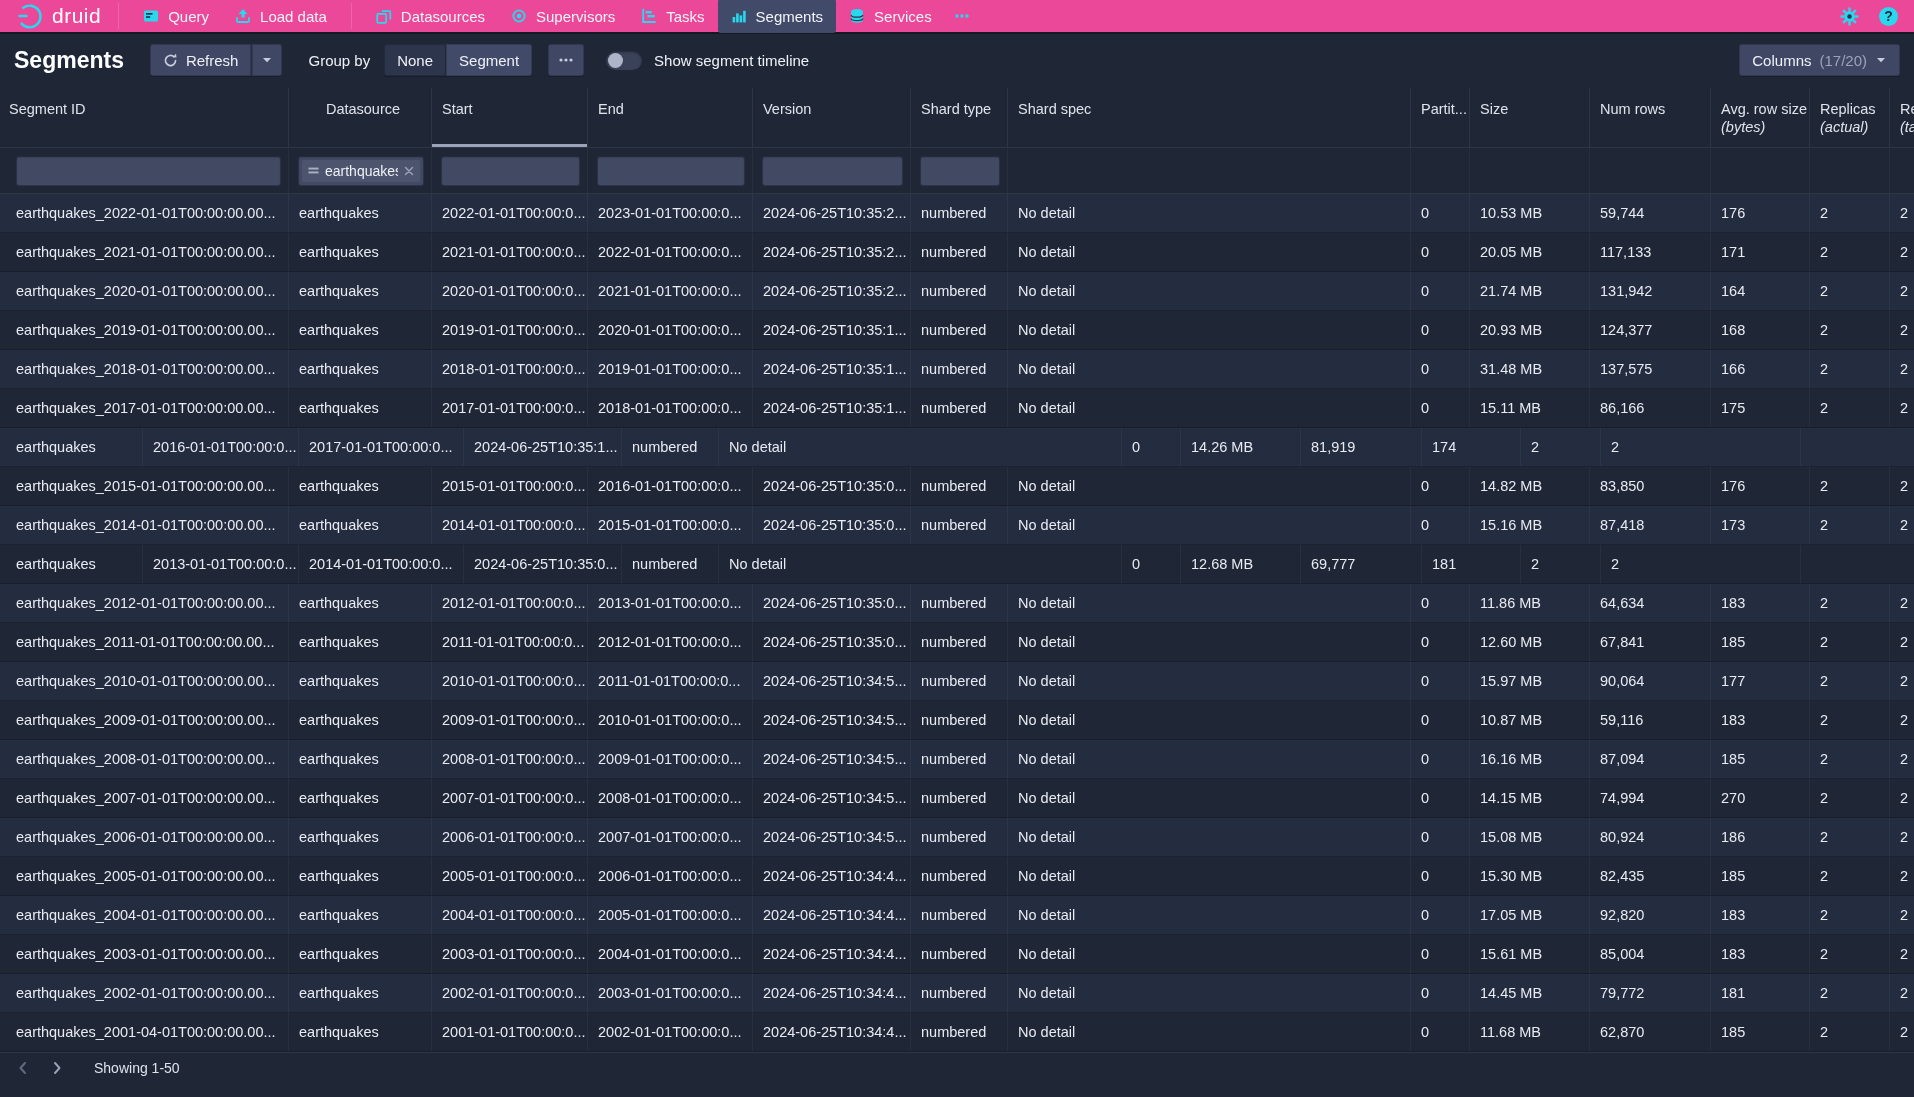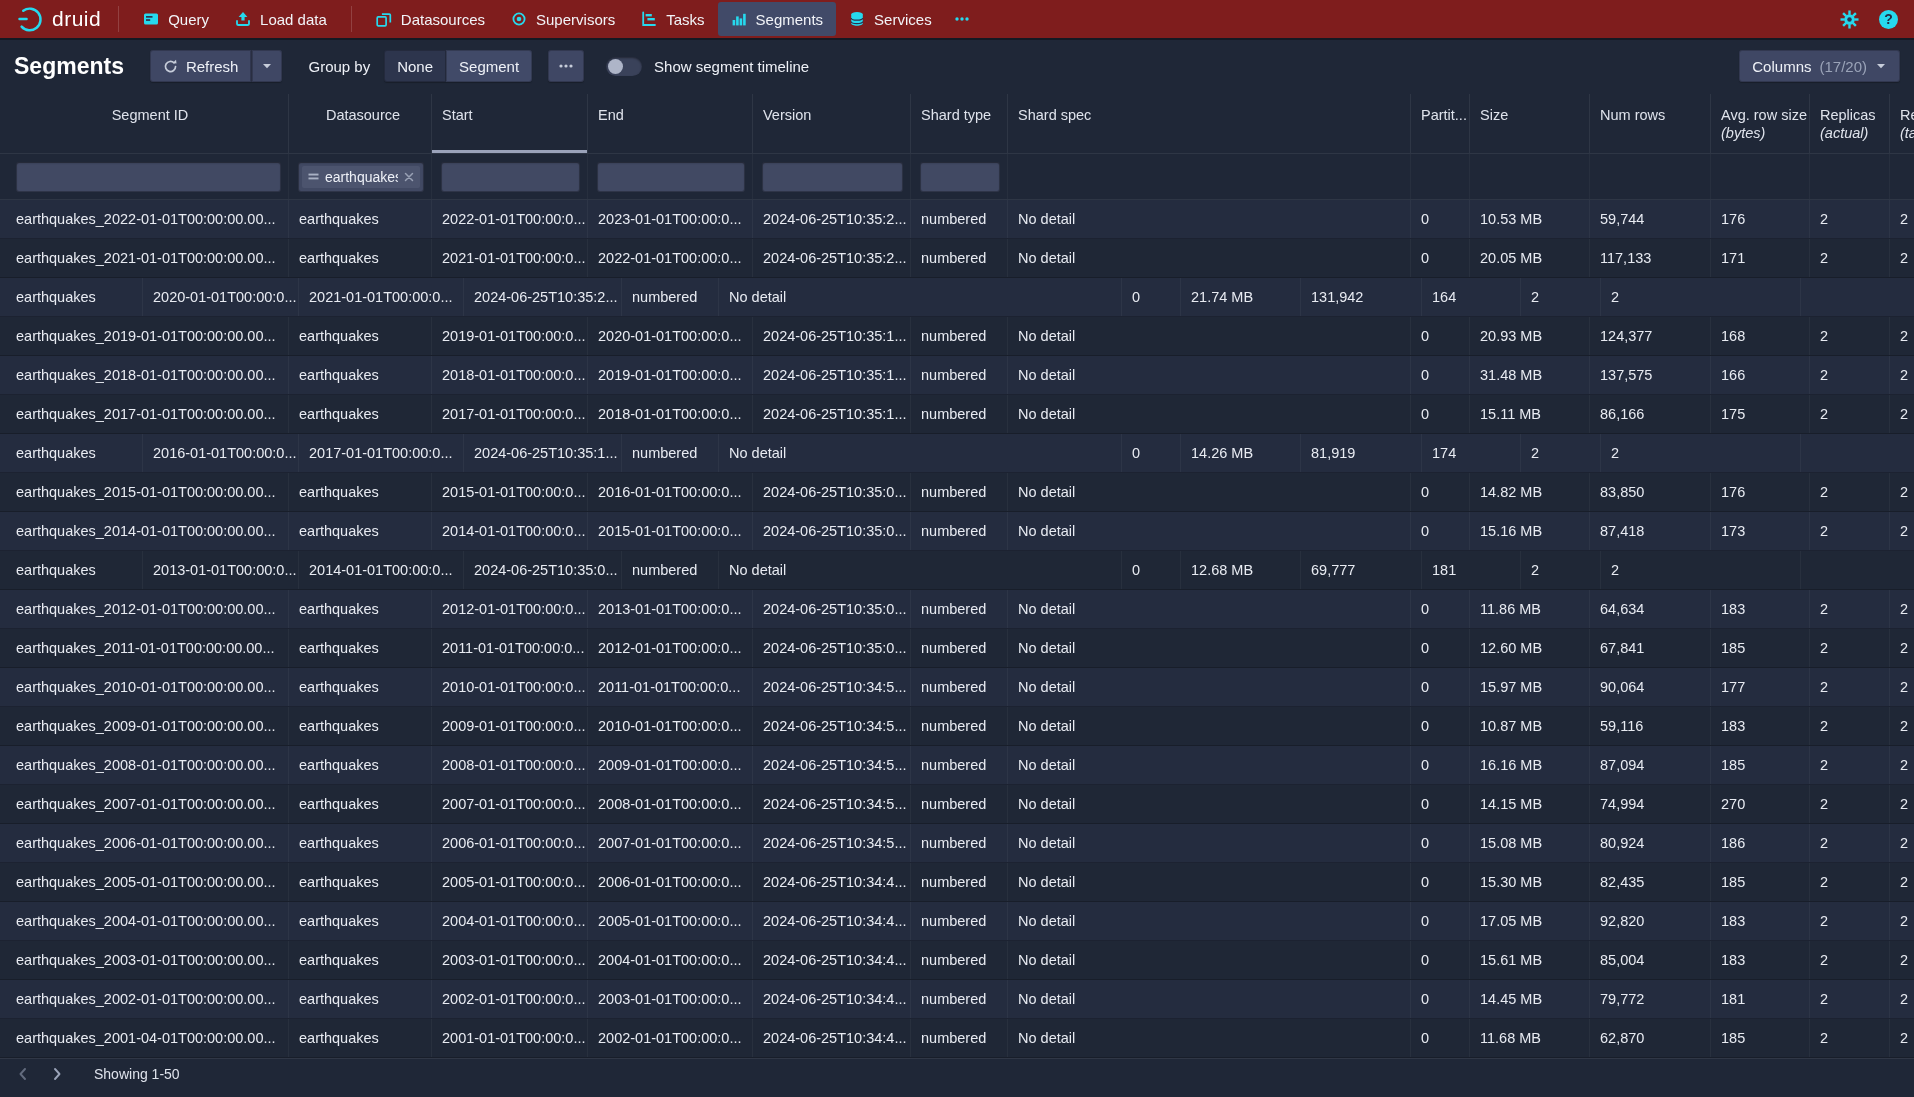--- a/index.html
+++ b/index.html
@@ -7,21 +7,21 @@
   body {
     width:1914px; height:1097px; overflow:hidden;
     background:#1f2737; color:#e8ebf2;
     font-family:"Liberation Sans", sans-serif;
     -webkit-font-smoothing:antialiased;
   }
   svg { display:block; }
 
   
   .navbar {
-    height:38px; background:#7f1d1d; display:flex; align-items:center;
+    height:32px; background:#ec4899; display:flex; align-items:center;
     padding:0 16px; box-shadow:0 2px 0 rgba(0,0,0,.35); position:relative; z-index:5;
   }
   .brand { display:flex; align-items:center; gap:9px; margin-right:6px; cursor:pointer; }
   .brand-text { color:#fff; font-size:21px; font-weight:400; letter-spacing:.5px; }
   .nav-items { display:flex; align-items:center; height:100%; }
   .nav-divider { width:1px; height:26px; background:rgba(255,255,255,.16); margin:0 11px; }
   .nav-item {
     display:flex; align-items:center; gap:9px; padding:0 13px; height:34px;
     border-radius:3px; font-size:15px; color:#f2f4f8; cursor:pointer; white-space:nowrap;
   }
@@ -66,21 +66,21 @@
 
   
   .table { width:1914px; overflow:hidden; }
   .trow-flex { display:flex; width:2090px; }
   .thead { height:60px; border-bottom:1px solid rgba(255,255,255,.07); }
   .th {
     padding:13px 4px 0 10px; font-size:14.5px; color:#dfe3ec; position:relative;
     border-right:1px solid rgba(255,255,255,.07); cursor:pointer;
     white-space:nowrap; overflow:hidden; flex:none;
   }
-  .th:first-child { padding-left:16px;text-align:center; }
+  .th:first-child { padding-left:9px; }
   .th .sub { font-style:italic; display:block; margin-top:2px; }
   .th.sorted::after {
     content:''; position:absolute; left:0; right:0; bottom:0; height:3px; background:#9ba3ba;
   }
   .tfilter { height:46px; align-items:center; border-bottom:1px solid rgba(255,255,255,.07); }
   .tf { padding:0 7px 0 9px; flex:none; height:100%; display:flex; align-items:center;
         border-right:1px solid rgba(255,255,255,.04); }
   .tf:first-child { padding-left:16px; }
   .tf input {
     width:100%; height:30px; background:#414963; border:none; border-radius:3px;
@@ -369,20 +369,21 @@
         <div class="cell" style="width: 97px;">numbered</div>
         <div class="cell" style="width: 403px;">No detail</div>
         <div class="cell" style="width: 59px;">0</div>
         <div class="cell" style="width: 120px;">20.05 MB</div>
         <div class="cell" style="width: 121px;">117,133</div>
         <div class="cell" style="width: 99px;">171</div>
         <div class="cell" style="width: 80px;">2</div>
         <div class="cell" style="width: 200px;">2</div>
       </div>
       <div class="row trow-flex lite">
+        <div class="cell" style="width: 289px;">earthquakes_2020-01-01T00:00:00.00...</div>
         <div class="cell" style="width: 143px;">earthquakes</div>
         <div class="cell" style="width: 156px;">2020-01-01T00:00:0...</div>
         <div class="cell" style="width: 165px;">2021-01-01T00:00:0...</div>
         <div class="cell" style="width: 158px;">2024-06-25T10:35:2...</div>
         <div class="cell" style="width: 97px;">numbered</div>
         <div class="cell" style="width: 403px;">No detail</div>
         <div class="cell" style="width: 59px;">0</div>
         <div class="cell" style="width: 120px;">21.74 MB</div>
         <div class="cell" style="width: 121px;">131,942</div>
         <div class="cell" style="width: 99px;">164</div>

